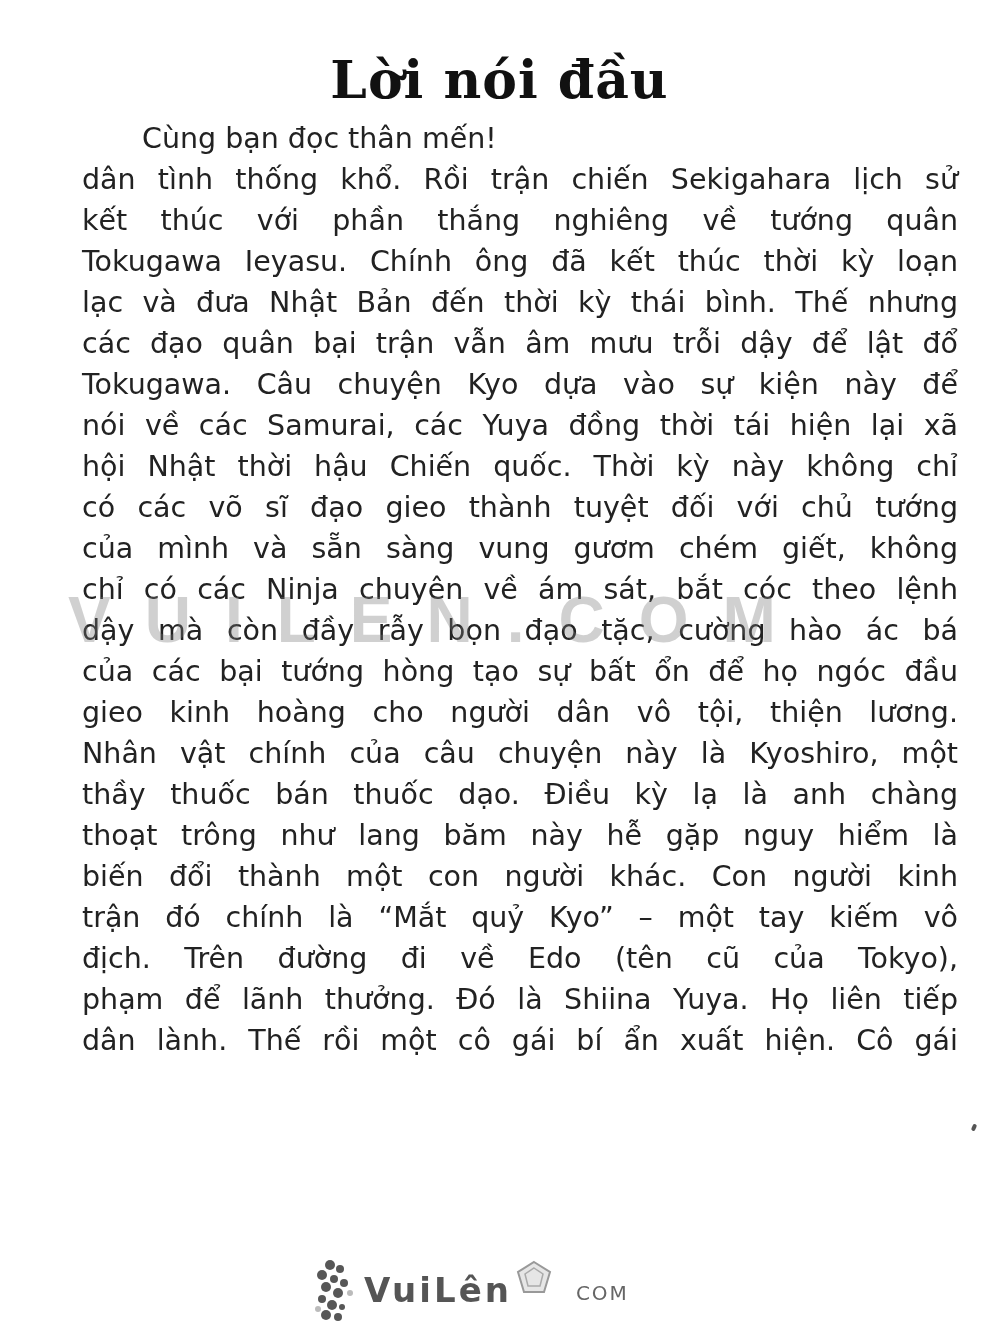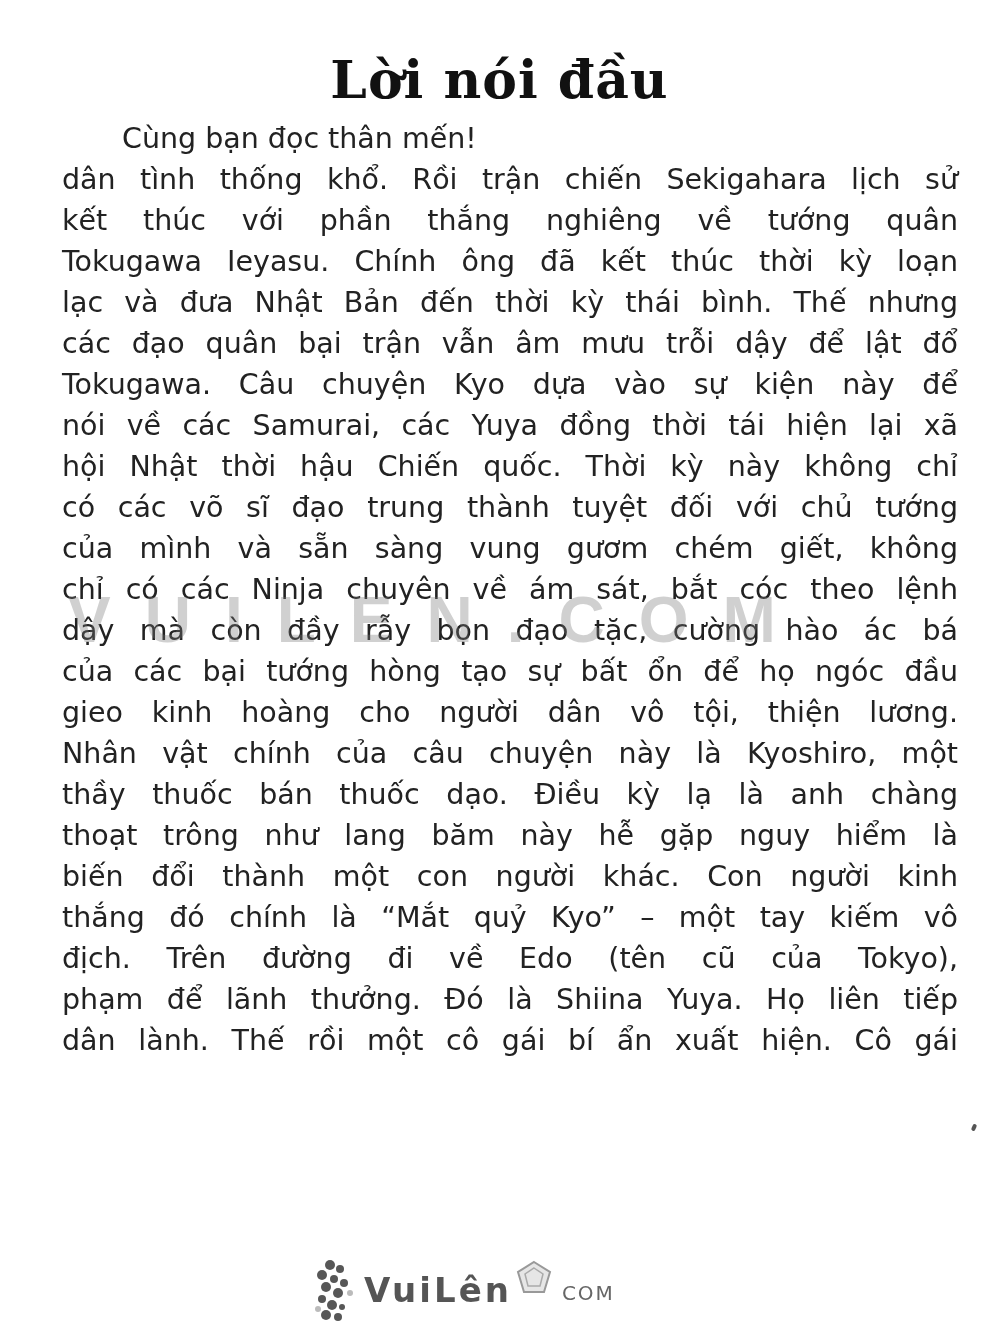--- a/index.html
+++ b/index.html
@@ -18,21 +18,21 @@
     }
     .body-text {
       position: absolute; left: 62px; top: 118px; width: 896px;
       font-family: "DejaVu Sans", sans-serif;
       font-size: 28.5px; line-height: 41px;
       color: #222;
     }
     .line {
       display: block; white-space: nowrap;
       text-align: justify; text-align-last: justify;
-      height: 41px; overflow: visible;
+      height: 41px; overflow: visible; margin-left: 20px;
     }
     .line.indent { padding-left: 60px; }
     .line.last { text-align-last: justify; }
     .line.greeting { text-align-last: left; padding-left: 60px; }
     .watermark {
       position: absolute; left: 68px; top: 596px; width: 900px; height: 48px;
       font-family: Liberation Sans, sans-serif; font-weight: bold;
       font-size: 64px; line-height: 48px; letter-spacing: 34px;
       color: rgba(120,120,120,0.35);
       overflow: hidden; white-space: nowrap;
@@ -46,51 +46,51 @@
       display: flex; align-items: center; text-align: right;
     }
     .flower-icon { width: 48px; height: 66px; }
     .logo-text {
       font-family: "DejaVu Sans", sans-serif; font-weight: bold;
       font-size: 34px; color: #555; letter-spacing: 3px; margin-left: 4px;
     }
     .gem-icon { width: 36px; height: 34px; margin-left: 4px; margin-top: -26px; }
     .logo-com {
       font-family: "DejaVu Sans", sans-serif; font-size: 20px;
-      color: #666; letter-spacing: 2px; margin-left: 10px; margin-top: 6px;
+      color: #666; letter-spacing: 2px; margin-left: 24px; margin-top: 6px;
     }
   </style>
 </head>
 <body>
 
 <div class="page">
 
   <h1 class="title">Lời nói đầu</h1>
 
   <div class="body-text">
     <span class="line greeting">Cùng bạn đọc thân mến!</span>
     <span class="line">dân tình thống khổ. Rồi trận chiến Sekigahara lịch sử</span>
     <span class="line">kết thúc với phần thắng nghiêng về tướng quân</span>
     <span class="line">Tokugawa Ieyasu. Chính ông đã kết thúc thời kỳ loạn</span>
     <span class="line">lạc và đưa Nhật Bản đến thời kỳ thái bình. Thế nhưng</span>
     <span class="line">các đạo quân bại trận vẫn âm mưu trỗi dậy để lật đổ</span>
     <span class="line">Tokugawa. Câu chuyện Kyo dựa vào sự kiện này để</span>
     <span class="line">nói về các Samurai, các Yuya đồng thời tái hiện lại xã</span>
     <span class="line">hội Nhật thời hậu Chiến quốc. Thời kỳ này không chỉ</span>
-    <span class="line">có các võ sĩ đạo trung thành tuyệt đối với chủ tướng</span>
+    <span class="line">có các võ sĩ đạo gieo thành tuyệt đối với chủ tướng</span>
     <span class="line">của mình và sẵn sàng vung gươm chém giết, không</span>
     <span class="line">chỉ có các Ninja chuyên về ám sát, bắt cóc theo lệnh</span>
     <span class="line">dậy mà còn đầy rẫy bọn đạo tặc, cường hào ác bá</span>
     <span class="line">của các bại tướng hòng tạo sự bất ổn để họ ngóc đầu</span>
     <span class="line">gieo kinh hoàng cho người dân vô tội, thiện lương.</span>
     <span class="line">Nhân vật chính của câu chuyện này là Kyoshiro, một</span>
     <span class="line">thầy thuốc bán thuốc dạo. Điều kỳ lạ là anh chàng</span>
     <span class="line">thoạt trông như lang băm này hễ gặp nguy hiểm là</span>
     <span class="line">biến đổi thành một con người khác. Con người kinh</span>
-    <span class="line">thắng đó chính là “Mắt quỷ Kyo” – một tay kiếm vô</span>
+    <span class="line">trận đó chính là “Mắt quỷ Kyo” – một tay kiếm vô</span>
     <span class="line">địch. Trên đường đi về Edo (tên cũ của Tokyo),</span>
     <span class="line">phạm để lãnh thưởng. Đó là Shiina Yuya. Họ liên tiếp</span>
     <span class="line last">dân lành. Thế rồi một cô gái bí ẩn xuất hiện. Cô gái</span>
   </div>
 
   <div class="watermark">VUILEN.COM</div>
 
   <div class="stray-mark"></div>
 
   <div class="footer-logo">

